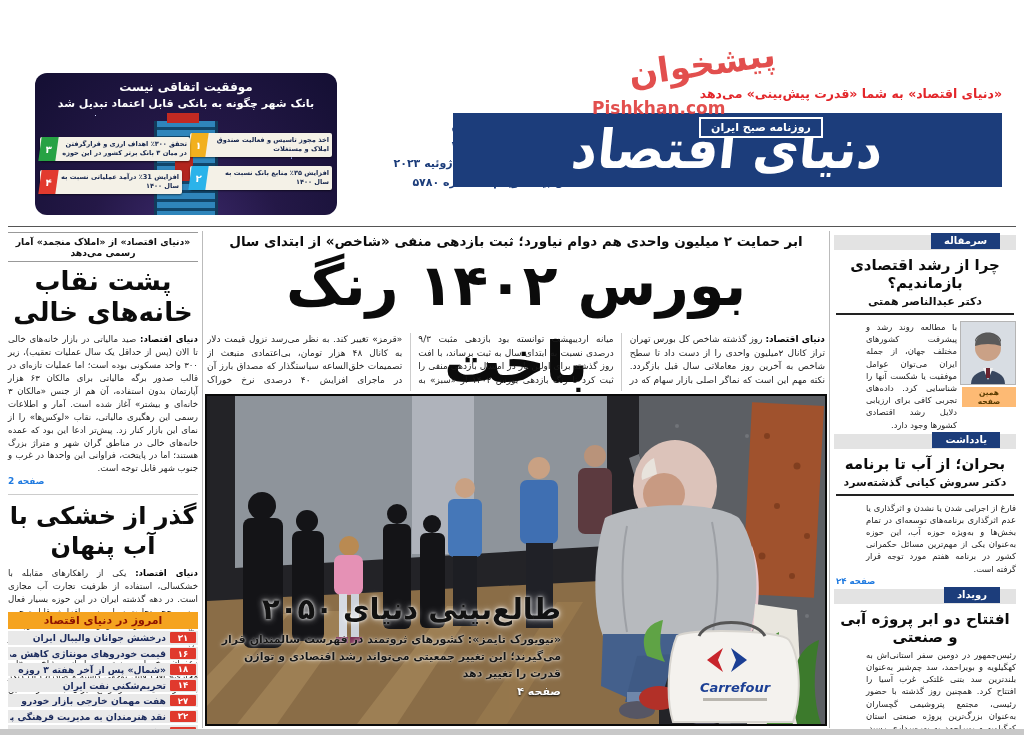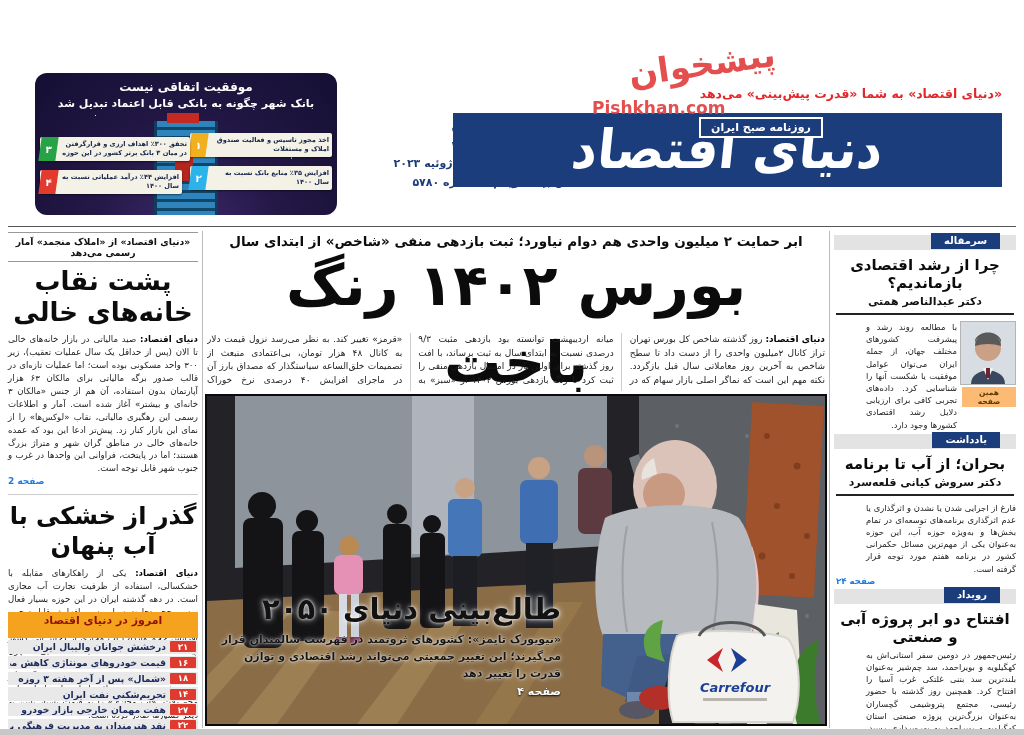--- a/index.html
+++ b/index.html
@@ -88,21 +88,21 @@
              border-top:1px solid #999;border-bottom:1px solid #999;padding:3px 0;}
   .lc-title1{font-size:26px;font-weight:bold;text-align:center;color:#0c0c0c;direction:rtl;
              line-height:1.2;margin:4px 0 5px;}
   .lc-body{font-size:8.6px;line-height:1.5;color:#1c1c1c;direction:rtl;}
   .lc-link{text-align:left;font-size:9px;margin-top:1px;}
   .lc-div{border-top:1px solid #ccc;margin:8px 0 6px;}
   .lc-title2{font-size:24px;font-weight:bold;text-align:center;color:#0c0c0c;direction:rtl;
              line-height:1.25;margin:2px 0 6px;}
 
   .today{left:8px;top:612px;width:190px;}
-  .today-h{height:26px;line-height:17px;background:#f5a31f;color:#8e1300;text-align:center;
+  .today-h{height:17px;line-height:17px;background:#f5a31f;color:#8e1300;text-align:center;
            font-size:11px;font-weight:bold;direction:rtl;}
   .trow{display:flex;align-items:center;direction:rtl;background:#e9e9e9;height:13.5px;margin-top:2.2px;
         padding:0 2px;}
   .tnum{flex:none;width:26px;height:11px;background:#e0392d;color:#fff;font-size:8.5px;font-weight:bold;
         display:flex;align-items:center;justify-content:center;border-radius:1px;margin-left:4px;}
   .tlabel{font-size:9.2px;font-weight:bold;color:#1b2a5c;white-space:nowrap;overflow:hidden;}
 
   
   .sidebar{left:834px;top:232px;width:182px;height:497px;overflow:hidden;direction:rtl;}
   .sec-head{position:relative;height:15px;background:#e3e3e3;margin:3px 0 6px;}
@@ -135,21 +135,21 @@
     <div class="ribbon r2">
       <span class="rb c2">۲</span>
       <span class="rt">افزایش ۳۵٪ منابع بانک نسبت به سال ۱۴۰۰</span>
     </div>
     <div class="ribbon r3">
       <span class="rb c3">۳</span>
       <span class="rt">تحقق ۳۰۰٪ اهداف ارزی و قرارگرفتن در میان ۳ بانک برتر کشور در این حوزه</span>
     </div>
     <div class="ribbon r4">
       <span class="rb c4">۴</span>
-      <span class="rt">افزایش ۴۴٪ درآمد عملیاتی نسبت به سال ۱۴۰۰</span>
+      <span class="rt">افزایش 31٪ درآمد عملیاتی نسبت به سال ۱۴۰۰</span>
     </div>
   </div>
 
   <div class="abs slogan">«دنیای اقتصاد» به شما «قدرت پیش‌بینی» می‌دهد</div>
   <div class="abs wm-script">پیشخوان</div>
   <div class="abs wm-url">Pishkhan.com</div>
   <div class="abs logo-box">
     <span class="logo-text">دنیای اقتصاد</span>
   </div>
   <div class="abs morning-badge">روزنامه صبح ایران</div>
@@ -367,21 +367,21 @@
         </div>
         <div class="ed-cap">همین صفحه</div>
       </div>
       <div class="sb-body jus">با مطالعه روند رشد و پیشرفت کشورهای مختلف جهان، از جمله ایران می‌توان عوامل موفقیت یا شکست آنها را شناسایی کرد. داده‌های تجربی کافی برای ارزیابی دلایل رشد اقتصادی کشورها وجود دارد.</div>
     </div>
 
     <div class="sec-head">
       <span class="sec-label">یادداشت</span>
     </div>
     <div class="sb-title">بحران؛ از آب تا برنامه</div>
-    <div class="sb-author">دکتر سروش کیانی قلعه‌سرد</div>
+    <div class="sb-author">دکتر سروش کیانی گذشته‌سرد</div>
     <div class="sb-body jus">فارغ از اجرایی شدن یا نشدن و اثرگذاری یا عدم اثرگذاری برنامه‌های توسعه‌ای در تمام بخش‌ها و به‌ویژه حوزه آب، این حوزه به‌عنوان یکی از مهم‌ترین مسائل حکمرانی کشور در برنامه هفتم مورد توجه قرار گرفته است.</div>
     <div class="sb-link">
       <span class="blue-link">صفحه ۲۴</span>
     </div>
 
     <div class="sec-head">
       <span class="sec-label">رویداد</span>
     </div>
     <div class="sb-title">افتتاح دو ابر پروژه آبی و صنعتی</div>
     <div class="sb-body jus">رئیس‌جمهور در دومین سفر استانی‌اش به کهگیلویه و بویراحمد، سد چم‌شیر به‌عنوان بلندترین سد بتنی غلتکی غرب آسیا را افتتاح کرد. همچنین روز گذشته با حضور رئیسی، مجتمع پتروشیمی گچساران به‌عنوان بزرگ‌ترین پروژه صنعتی استان کهگیلویه و بویراحمد به بهره‌برداری رسید. این پروژه با امتیاز ۱/۳ میلیارد یورو یکی از مهم‌ترین پروژه‌های وزارت نفت است.</div>

